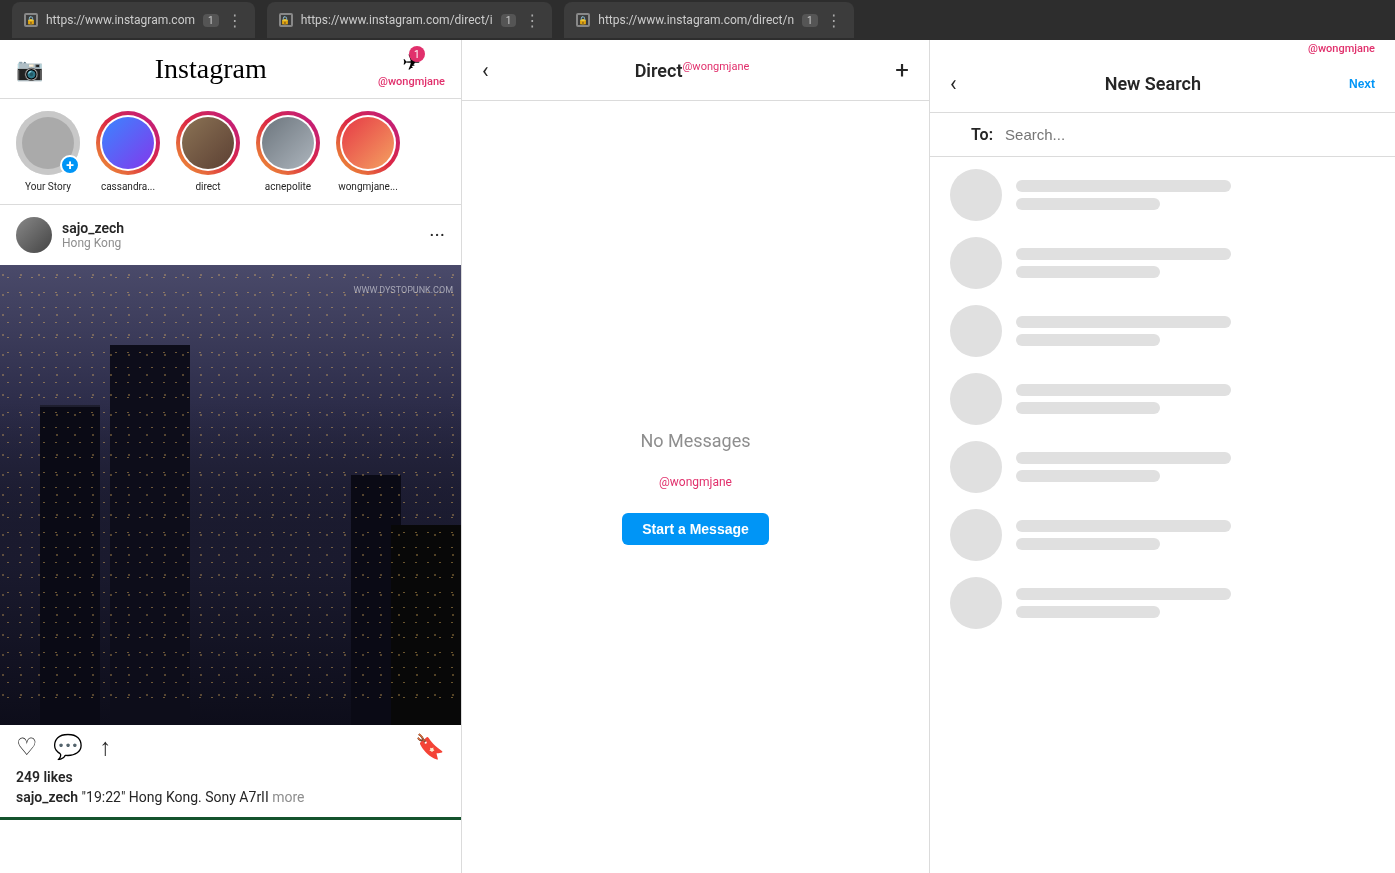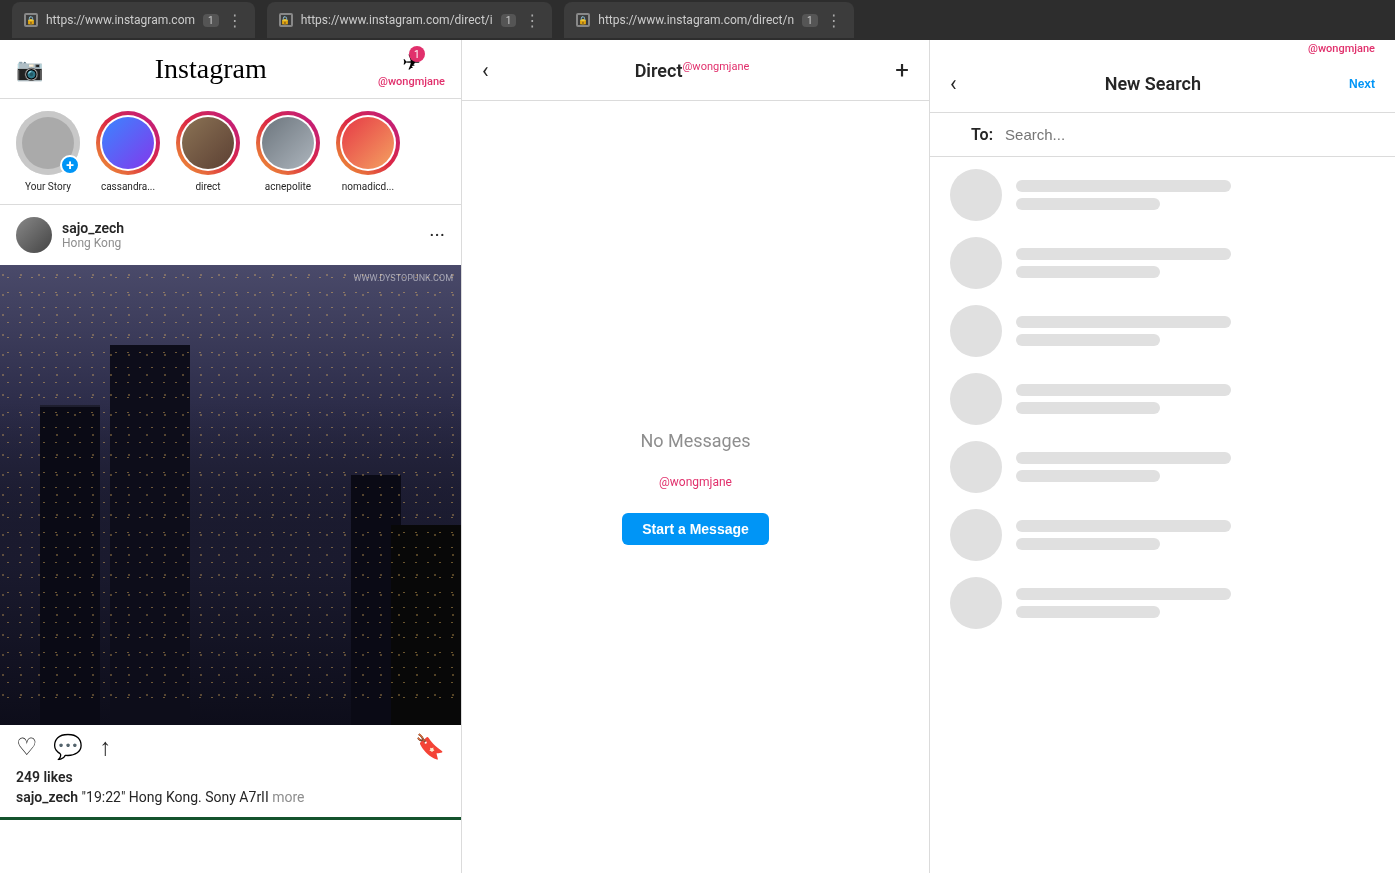--- a/index.html
+++ b/index.html
@@ -310,21 +310,21 @@
       right: 0;
       top: 0;
       background-image:
         radial-gradient(circle, rgba(255,200,100,0.4) 1px, transparent 1px),
         radial-gradient(circle, rgba(255,200,100,0.3) 1px, transparent 1px);
       background-size: 12px 15px, 18px 20px;
       background-position: 50px 80px, 120px 60px;
     }
     .post-image-watermark {
       position: absolute;
-      top: 8px;
+      top: 20px;
       right: 8px;
       color: rgba(255,255,255,0.5);
       font-size: 9px;
     }
 
     .post-actions {
       display: flex;
       align-items: center;
       padding: 8px 16px;
       gap: 16px;
@@ -579,21 +579,21 @@
         </div>
         <span class="story-label">acnepolite</span>
       </div>
 
       <div class="story-item">
         <div class="story-ring">
           <div class="story-ring-inner">
             <div class="story-avatar av5"></div>
           </div>
         </div>
-        <span class="story-label">nomadicd...</span>
+        <span class="story-label">wongmjane...</span>
       </div>
 
     </div>
 
     <div class="post">
       <div class="post-header">
         <div class="post-avatar" style="background:linear-gradient(135deg, #888, #444);"></div>
         <div class="post-user-info">
           <div class="post-username">sajo_zech</div>
           <div class="post-location">Hong Kong</div>

